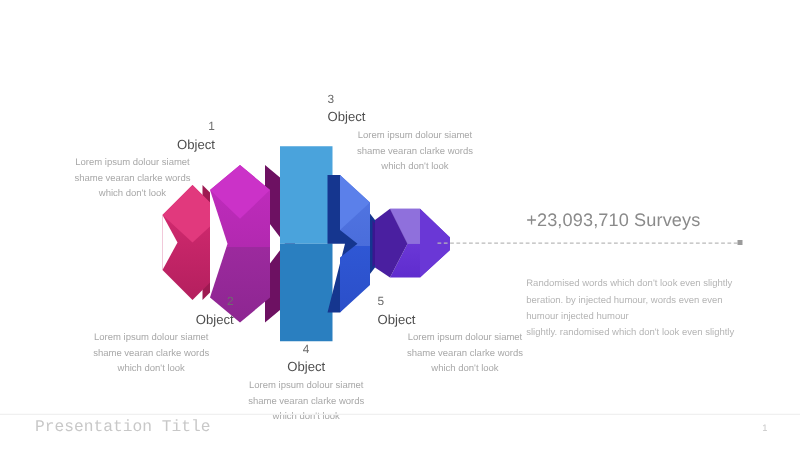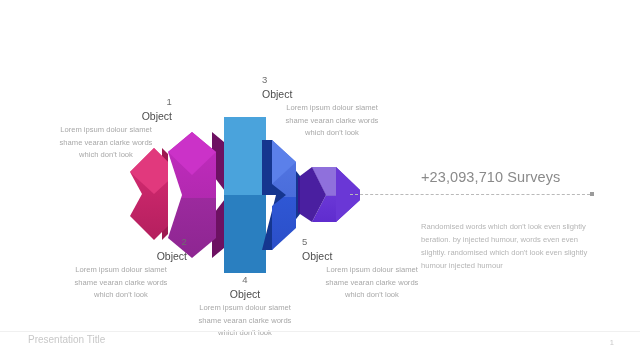--- a/index.html
+++ b/index.html
@@ -71,21 +71,21 @@
   }
 
   
   #footer-rule {
     position:absolute;
     left:0; top:331px; width:640px; height:1px;
     background:#f0f0f0;
   }
   #footer-title {
     position:absolute; left:28px; top:334px;
-    font-size:10px; color:#c8c8c8;
+    font-size:13px; color:#c8c8c8;font-family:Liberation Mono, monospace;
   }
   #footer-page {
     position:absolute; right:26px; top:338px;
     font-size:7.5px; color:#c8c8c8;
   }
 
   #graphic { position:absolute; left:0; top:0; }
 </style>
 </head>
 <body>
@@ -208,21 +208,21 @@
       <span>shame vearan clarke words</span>
       <span>which don't look</span>
     </div>
   </div>
 
   <div id="survey-head">+23,093,710 Surveys</div>
 
   <div id="survey-body">
     <span>Randomised words which don't look even slightly</span>
     <span>beration. by injected humour, words even even</span>
+    <span>humour injected humour</span>
     <span>slightly. randomised which don't look even slightly</span>
-    <span>humour injected humour</span>
   </div>
 
   <div id="footer-rule"></div>
   <div id="footer-title">Presentation Title</div>
   <div id="footer-page">1</div>
 
 </div>
 
 </body></html>

